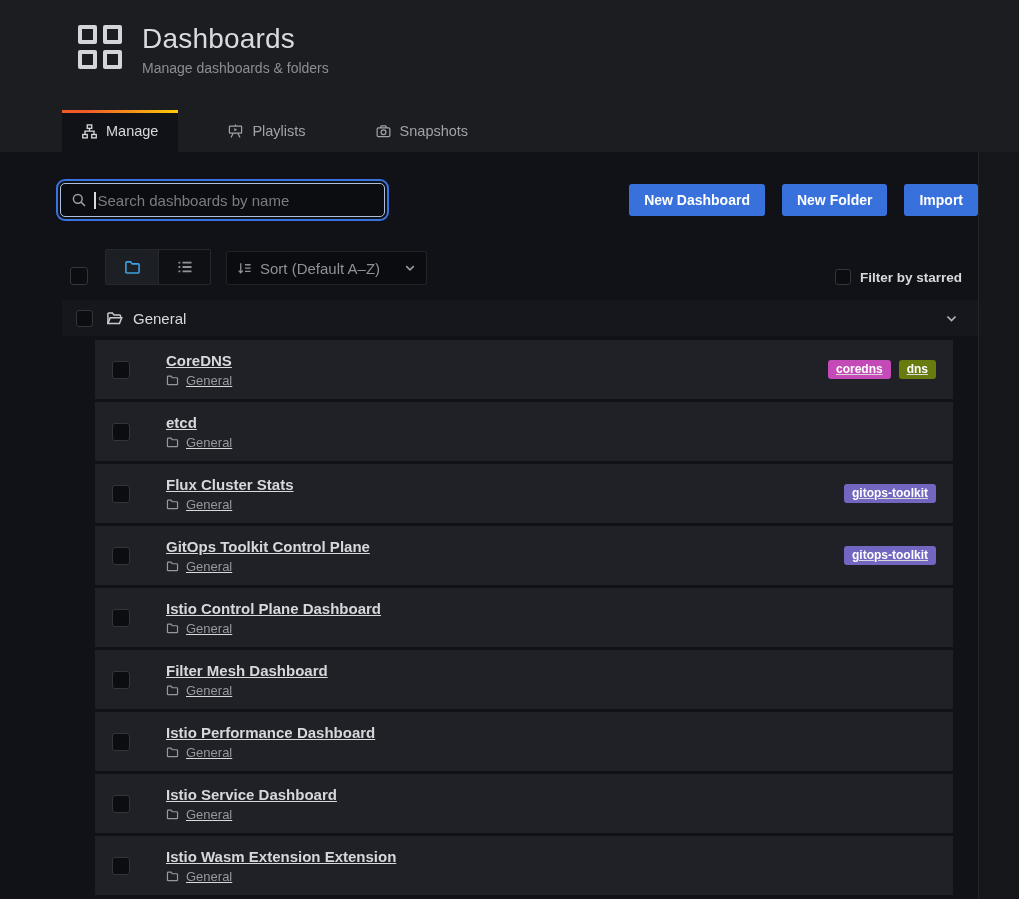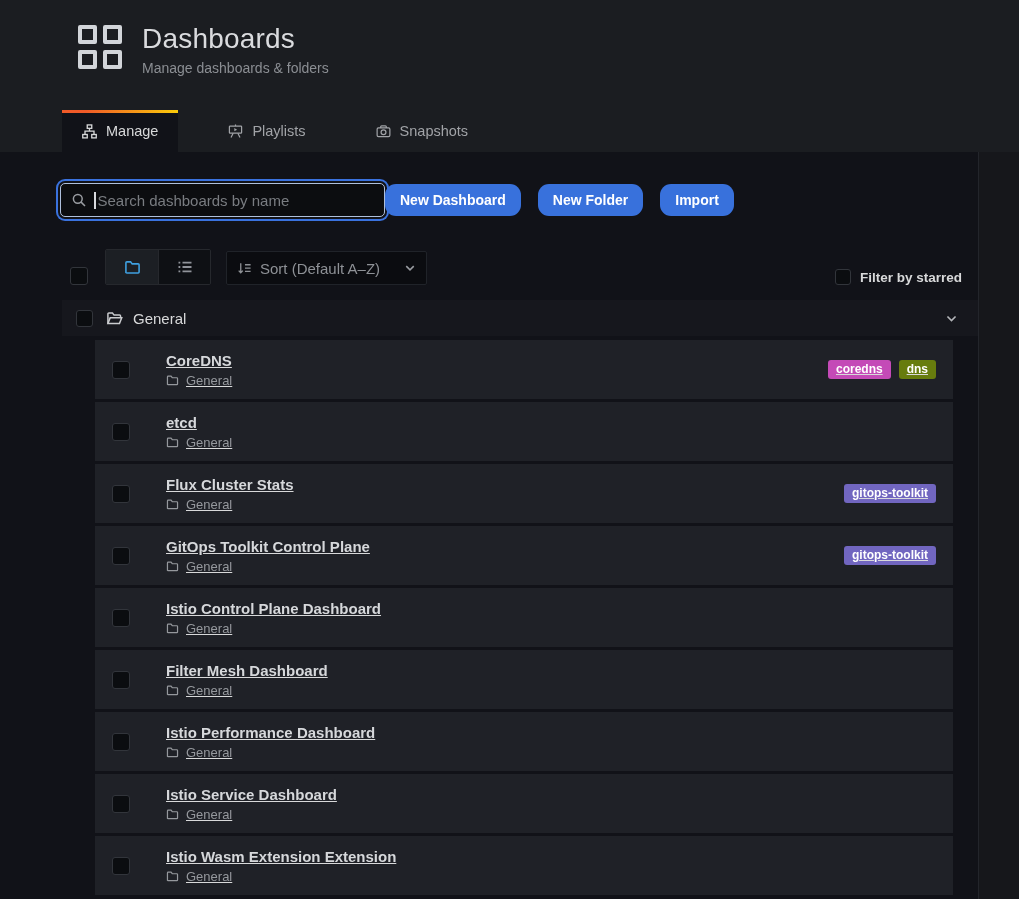--- a/index.html
+++ b/index.html
@@ -36,39 +36,39 @@
   .tab.active::before {
     content:''; position:absolute; top:0; left:0; right:0; height:3px;
     background:linear-gradient(90deg,#f05a28 20%,#fbca0a 99%);
   }
 
   
   .content { padding:0 41px 0 60px; position:relative; }
   .right-strip { position:absolute; top:152px; right:0; bottom:0; width:41px;
     background:#16171b; border-left:1px solid #23252b; }
 
-  .actions-row { margin-top:31px; display:flex; align-items:center; justify-content:flex-start; position:relative; z-index:2; }
+  .actions-row { margin-top:31px; display:flex; align-items:center; justify-content:space-between; position:relative; z-index:2; }
   .search-box {
     width:325px; height:34px; display:flex; align-items:center;
     background:#0c0d10; border:1px solid #aebfdc; border-radius:5px;
     box-shadow:0 0 0 2px #111218, 0 0 0 4px #3a72de;
   }
   .search-box .search-icon { margin:0 7px 0 10px; color:#9a9da2; display:flex; }
   .caret { width:1.5px; height:17px; background:#d8dade; margin-right:2px; }
   .search-box input {
     flex:1; background:transparent; border:none; outline:none;
     color:#d8d9da; font-size:15px; font-family:inherit; min-width:0;
   }
   .search-box input::placeholder { color:#797c81; }
 
   .action-buttons { display:flex; gap:17px; }
   .btn {
     height:32px; padding:0 15px; background:#3871dc; color:#fff;
     font-size:14px; font-weight:600; font-family:inherit;
-    border:none; border-radius:11px; cursor:pointer;
+    border:none; border-radius:3px; cursor:pointer;
   }
 
   
   .toolbar { margin-top:32px; display:flex; align-items:flex-end; position:relative; z-index:2; }
   .checkbox {
     width:18px; height:18px; background:#0b0d10; border:1px solid #32353b;
     border-radius:3px; display:inline-block; flex:0 0 auto; cursor:pointer;
   }
   .checkbox.small { width:16px; height:16px; }
   .toolbar > .checkbox { margin-left:10px; margin-right:17px; }

